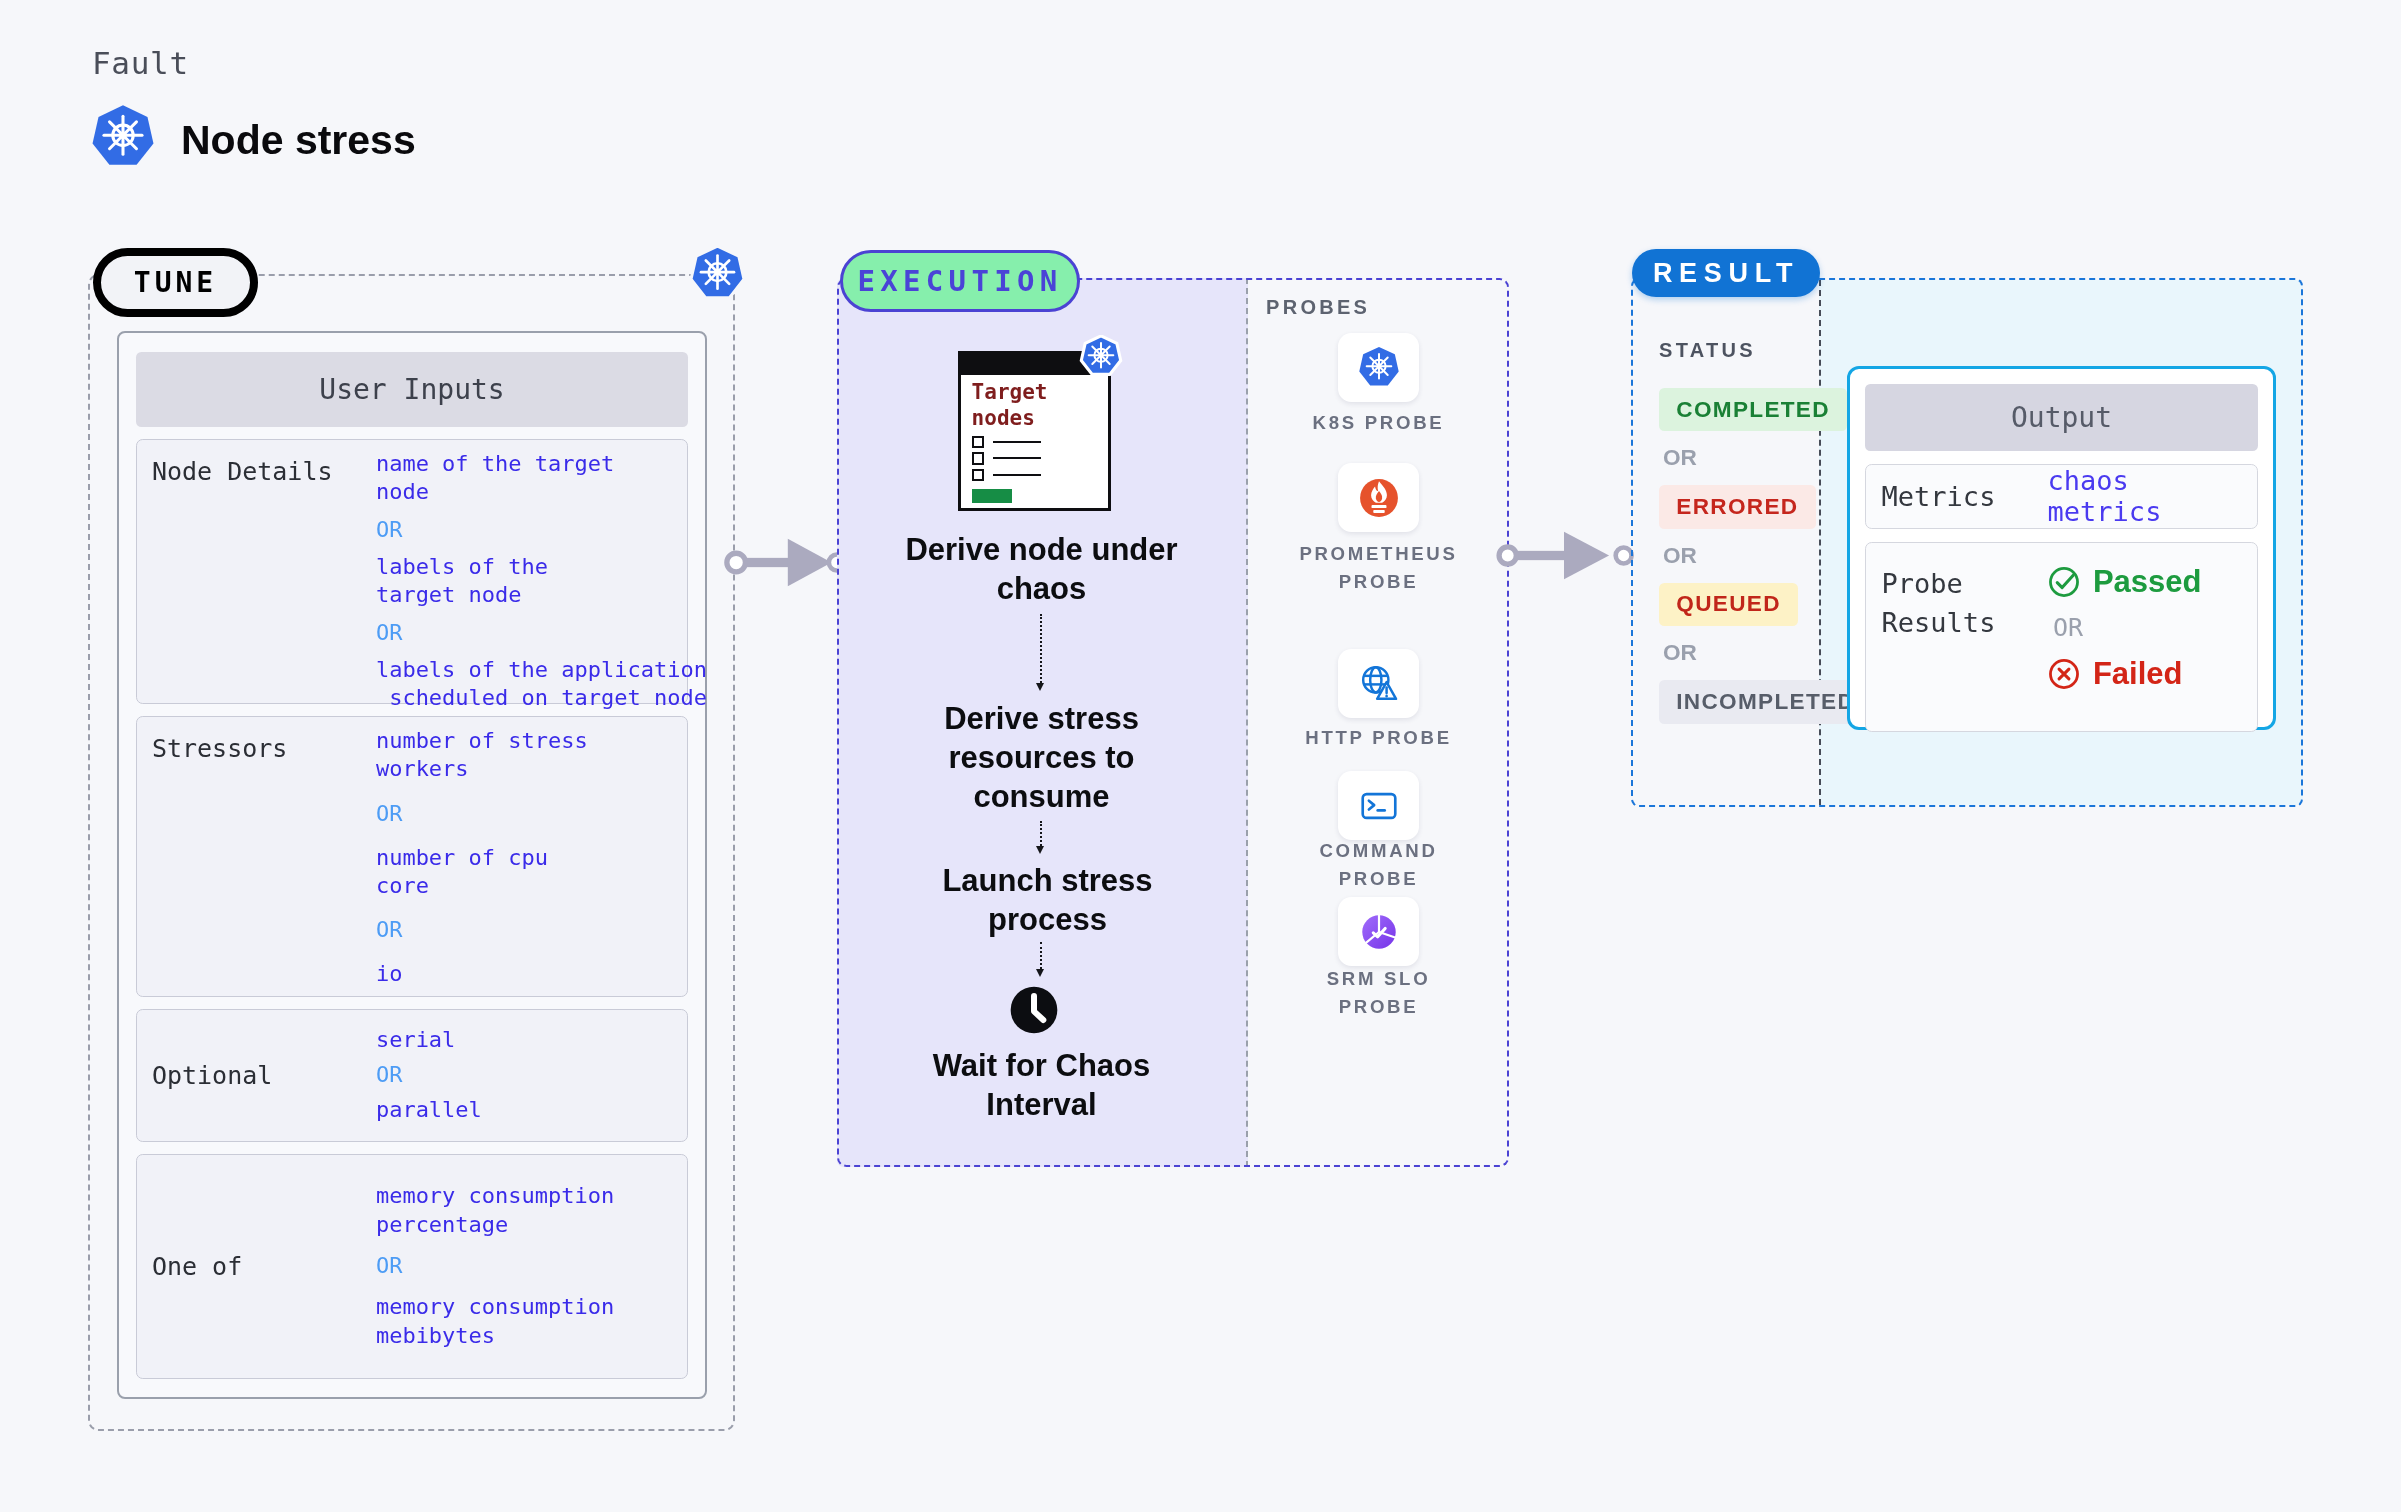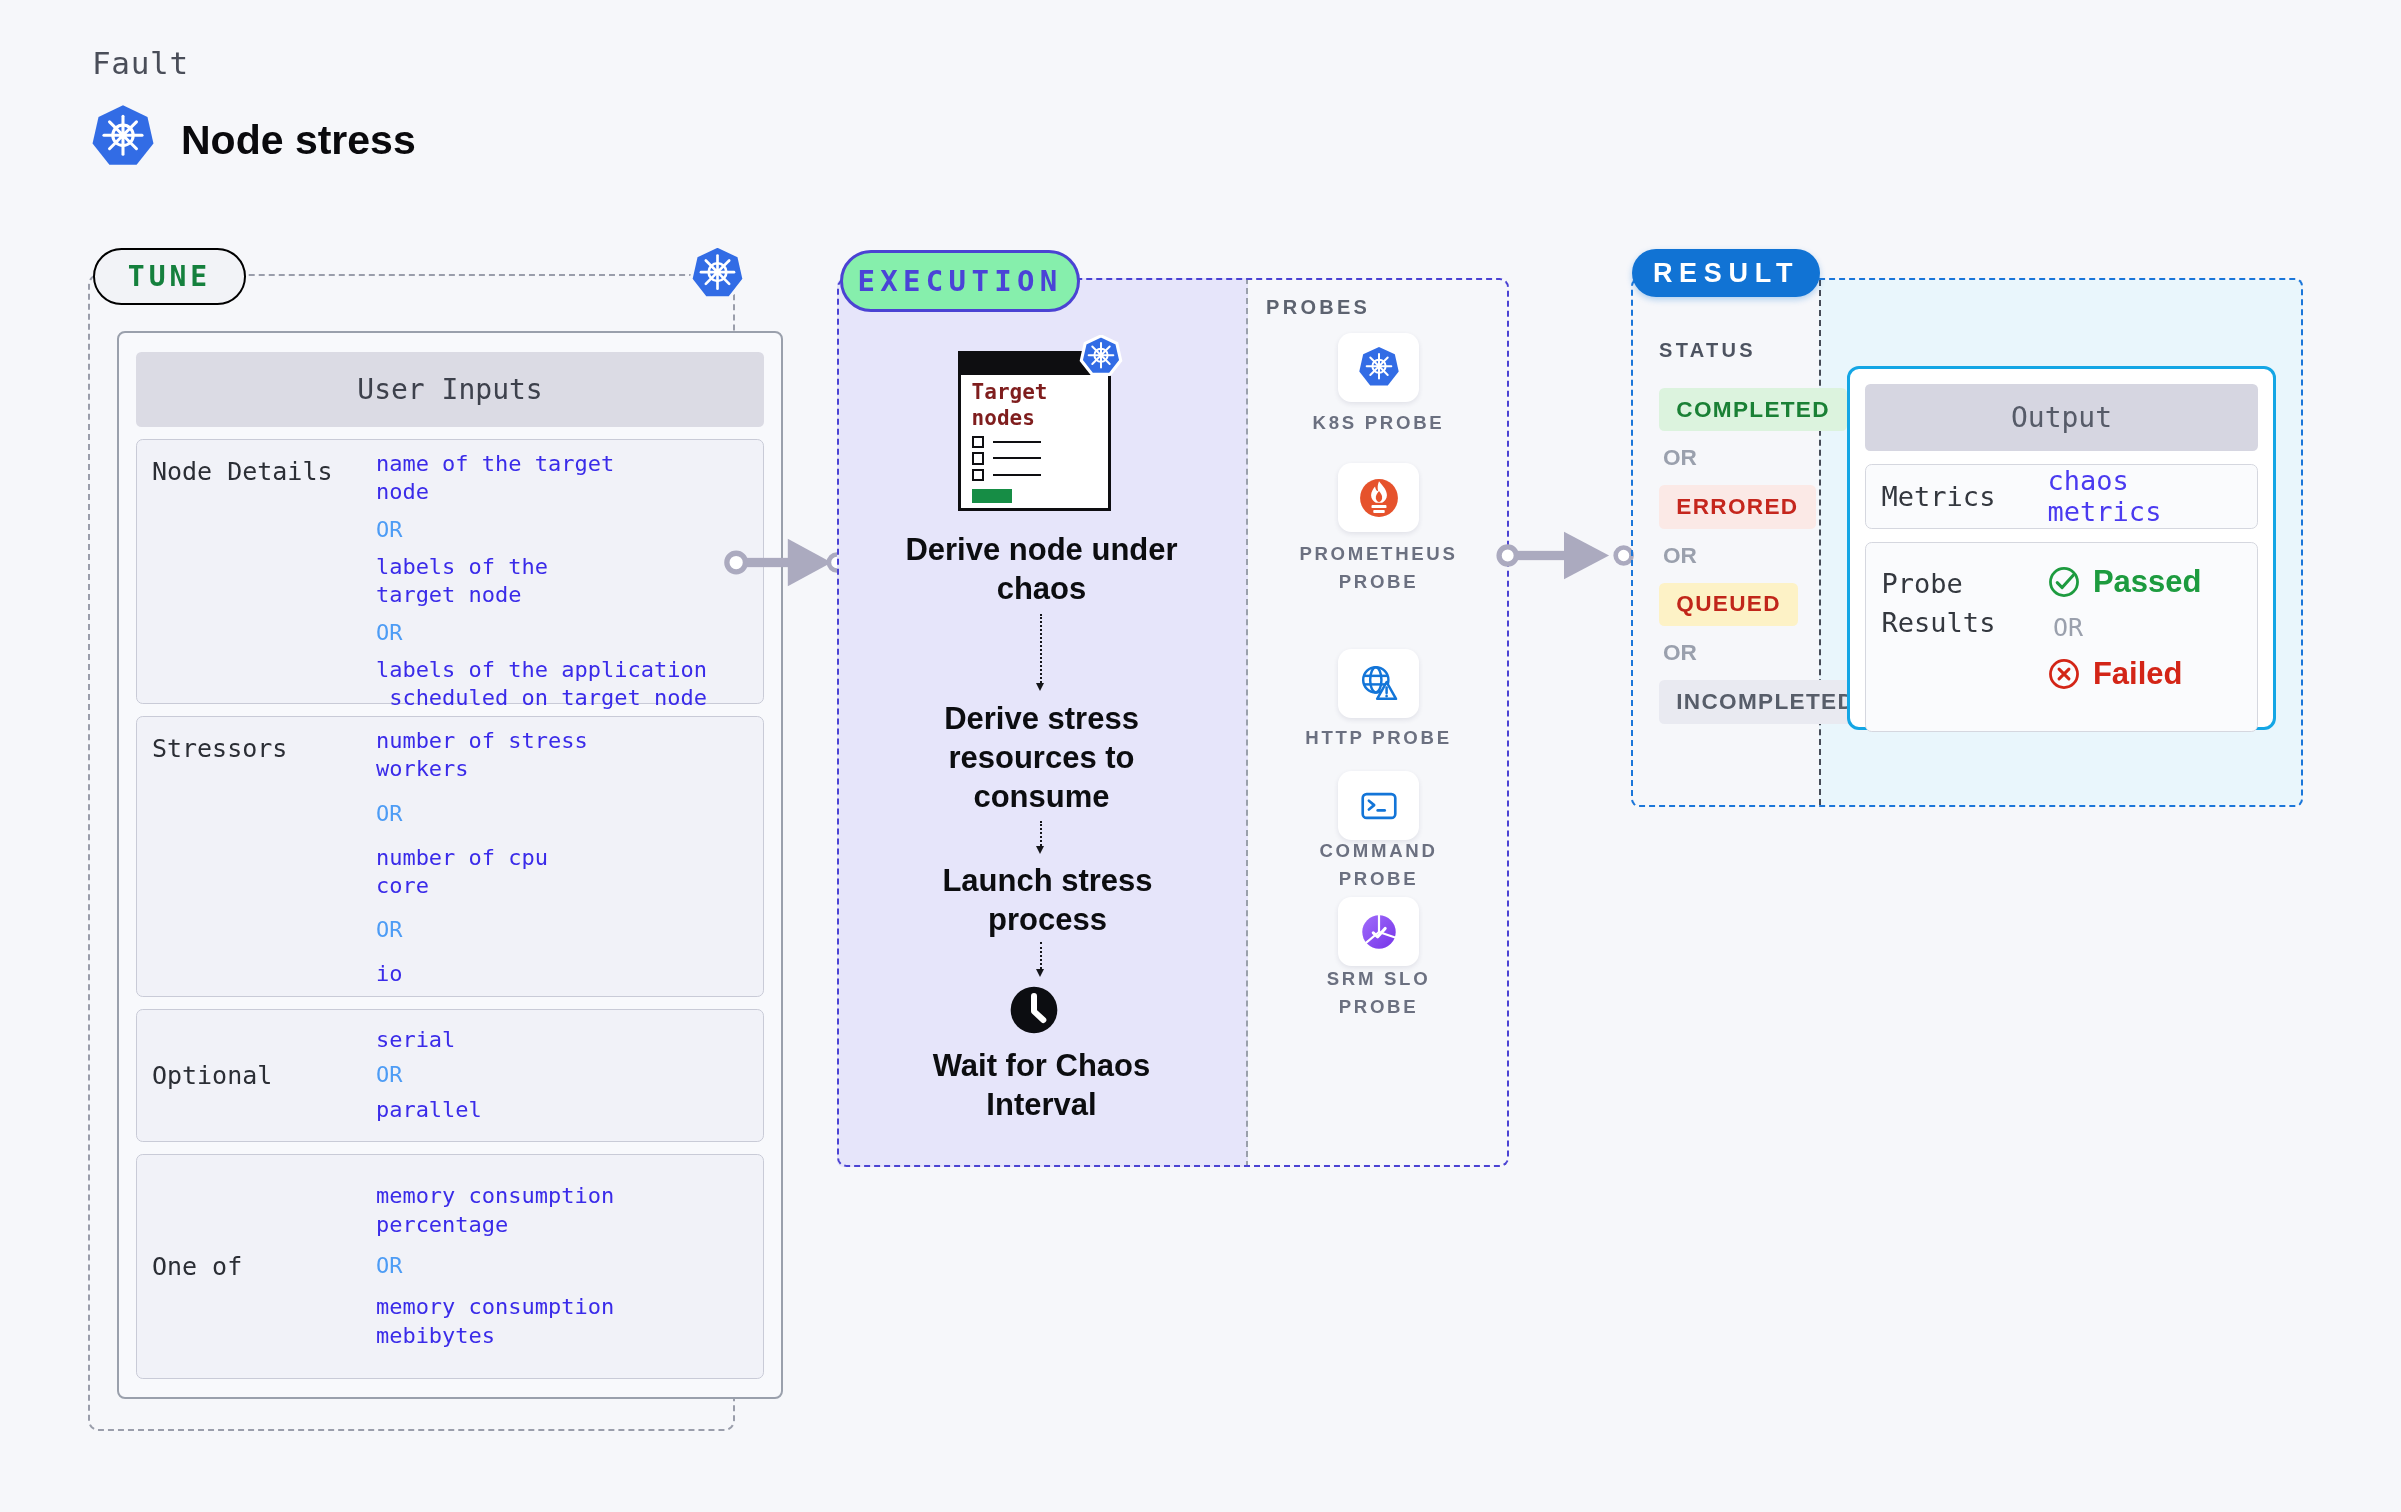--- a/index.html
+++ b/index.html
@@ -9,31 +9,31 @@
   .abs{position:absolute;}
   .pre{white-space:pre;}
 
   
   .fault-label{left:92px;top:45px;font-size:31px;color:#4a4e59;letter-spacing:0.7px;}
   .hdr-k8s{left:89px;top:104px;width:68px;height:68px;}
   .page-title{left:181px;top:117px;font-size:41px;font-weight:bold;color:#0a0a0d;}
 
   
   .pill{display:flex;align-items:center;justify-content:center;border-radius:40px;z-index:6;}
-  .tune-pill{left:93px;top:248px;width:149px;height:53px;background:#f2f3f7;border:2px solid #000000;
-             font-size:28px;font-weight:bold;color:#15803d;letter-spacing:4px;}
+  .tune-pill{left:93px;top:248px;width:149px;height:53px;background:#f2f3f7;border:8px solid #000000;
+             font-size:28px;font-weight:bold;color:#000000;letter-spacing:4px;}
   .exec-pill{left:840px;top:250px;width:234px;height:56px;background:#86efac;border:3.3px solid #4b43d3;
              font-size:29px;font-weight:bold;color:#4a43d7;letter-spacing:5.3px;}
   .result-pill{left:1632px;top:249px;width:188px;height:48px;background:#1173d4;box-shadow:0 2.7px 6.7px rgba(17,115,212,.3);
              font-size:27px;font-weight:bold;color:#ffffff;letter-spacing:6.7px;}
 
   
   .tune-box{left:88px;top:274px;width:643px;height:1153px;border:2px dashed #9a9eab;border-radius:10.6px;}
   .tune-k8s{left:688px;top:245px;width:59px;height:59px;z-index:6;}
-  .user-inputs{left:117px;top:331px;width:666px;height:1068px;background:#f8f9fc;border:2px solid #9aa0ac;
+  .user-inputs{left:117px;top:331px;width:590px;height:1068px;background:#f8f9fc;border:2px solid #9aa0ac;
                border-radius:8px;box-sizing:border-box;padding:18.6px 17.3px;}
   .ui-header{height:75px;background:#dbdbe4;border-radius:5.3px;display:flex;align-items:center;justify-content:center;
              font-size:28px;color:#3d414c;}
   .ui-row{display:flex;background:#f1f2f8;border:1.3px solid #c9cbd7;border-radius:6.7px;margin-top:12px;
           padding:10.6px 14.6px;box-sizing:border-box;}
   .ui-row-label{width:224px;flex:0 0 224px;font-size:25px;color:#2b2e35;padding-top:6.7px;}
   .ui-row.vcenter{align-items:center;}
   .ui-row.vcenter .ui-row-label{padding-top:0;}
   .ui-values{flex:1;display:flex;flex-direction:column;gap:9.3px;font-size:22px;line-height:1.28;}
   .ui-values.jcenter{justify-content:center;}

